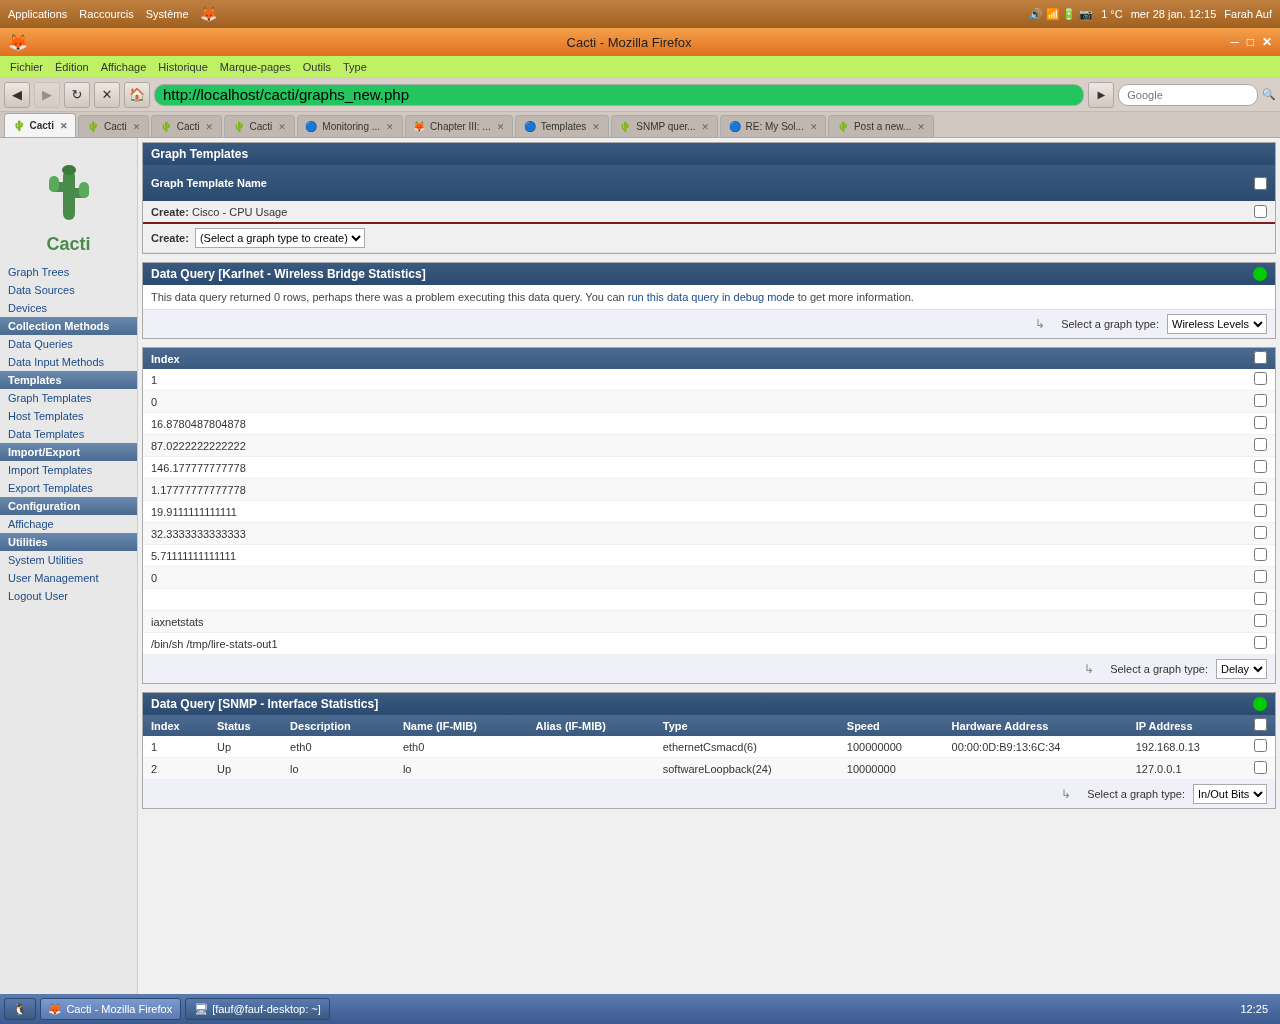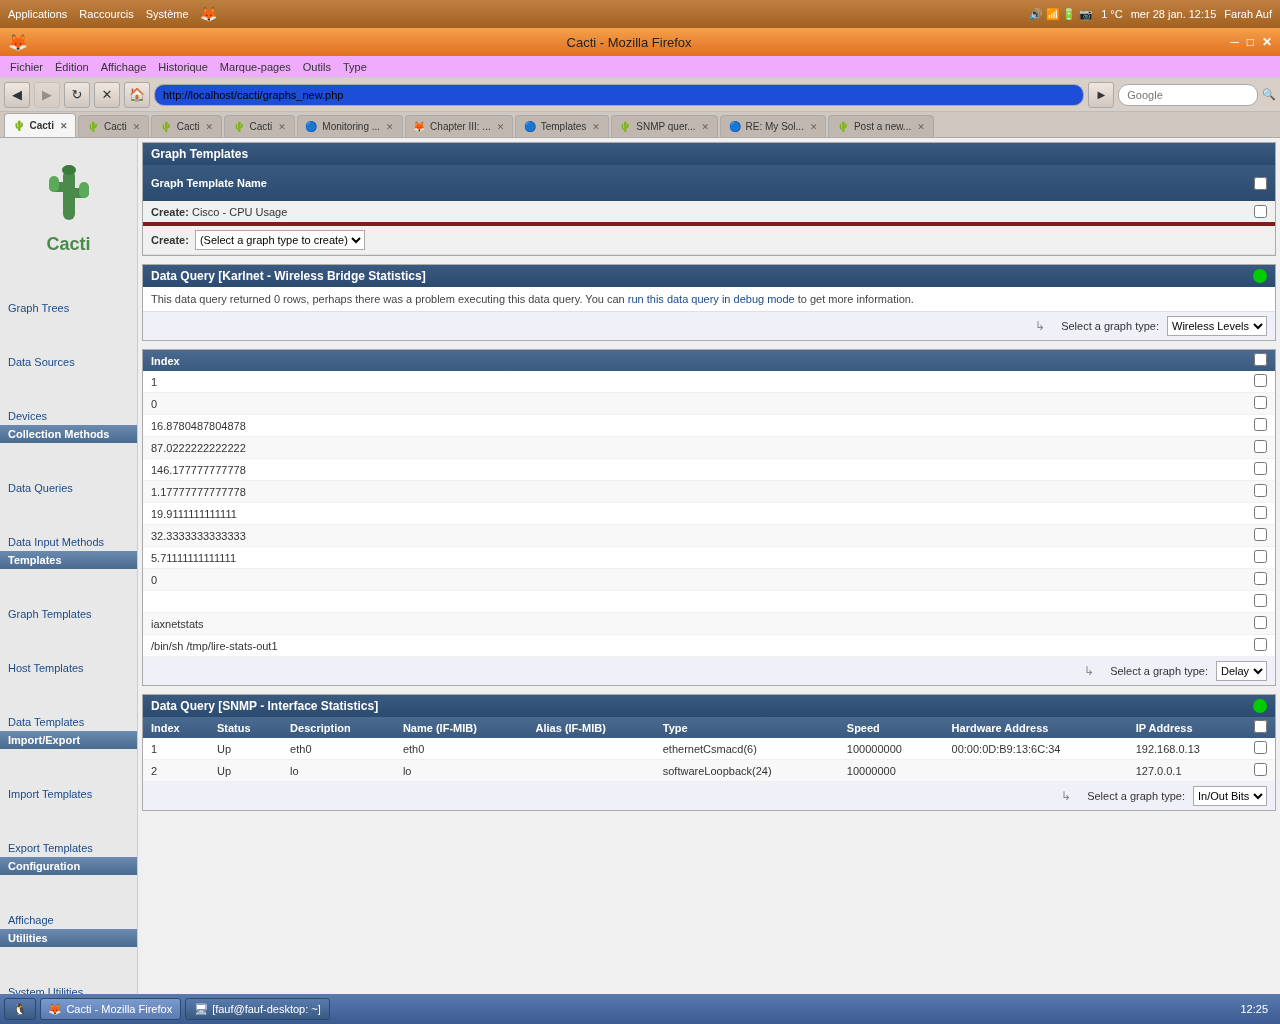--- a/index.html
+++ b/index.html
@@ -11,21 +11,21 @@
       height: 28px;
       display: flex;
       align-items: center;
       padding: 0 8px;
       color: #fff;
       font-size: 12px;
       font-weight: bold;
     }
     .browser-titlebar .title { flex: 1; text-align: center; font-size: 13px; font-weight: normal; color: #222; }
     .browser-menubar {
-      background: #f0abfc;
+      background: #bef264;
       height: 22px;
       display: flex;
       align-items: center;
       padding: 0 4px;
       font-size: 11px;
       border-bottom: 1px solid #ccc;
     }
     .browser-menubar span { padding: 2px 6px; cursor: default; }
     .browser-toolbar {
       background: #d8d0c8;
@@ -44,22 +44,22 @@
       cursor: pointer;
       display: flex; align-items: center; justify-content: center;
       font-size: 13px;
     }
     .url-bar {
       flex: 1;
       height: 22px;
       border: 1px solid #aaa;
       border-radius: 10px;
       padding: 0 8px;
-      font-size: 11px;
-      background: #1d4ed8;
+      font-size: 15px;
+      background: #22c55e;
     }
     .search-bar {
       width: 140px;
       height: 22px;
       border: 1px solid #aaa;
       border-radius: 10px;
       padding: 0 8px;
       font-size: 11px;
       background: #fff;
     }
@@ -123,21 +123,21 @@
       height: 80px;
       margin: 4px;
     }
     .sidebar-item {
       padding: 3px 8px;
       font-size: 11px;
       cursor: pointer;
       display: block;
       text-decoration: none;
     }
-    .sidebar-item.link { color: #1a4a8a; margin-top: 36px; }
+    .sidebar-item.link { color: #1a4a8a; }
     .sidebar-header {
       background: linear-gradient(to bottom, #6a8ab0, #4a6a90);
       color: #fff;
       padding: 3px 8px;
       font-size: 11px;
       font-weight: bold;
       cursor: default;
     }
 
     
@@ -173,21 +173,21 @@
       background: linear-gradient(to bottom, #3a5a80, #2a4a70);
       color: #fff;
       padding: 12px 8px;
       font-size: 11px;
       font-weight: bold;
     }
 
     
     .gt-row {
       padding: 4px 8px;
-      border-bottom: 4px solid #7f1d1d;
+      border-bottom: 2px solid #7f1d1d;
       font-size: 11px;
       display: flex;
       align-items: center;
       gap: 4px;
     }
     .gt-row .checkbox { margin-left: auto; }
 
     
     .create-row {
       padding: 4px 8px;

